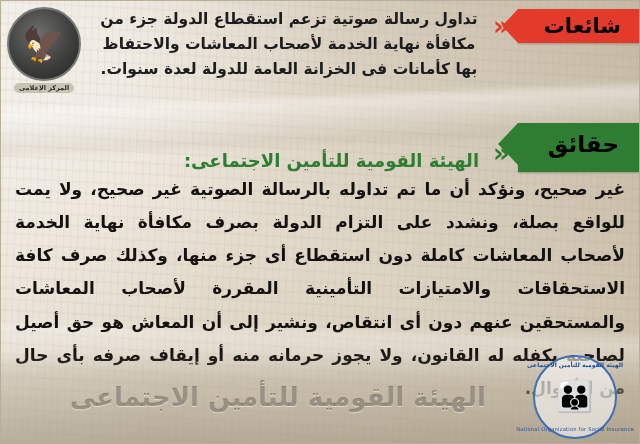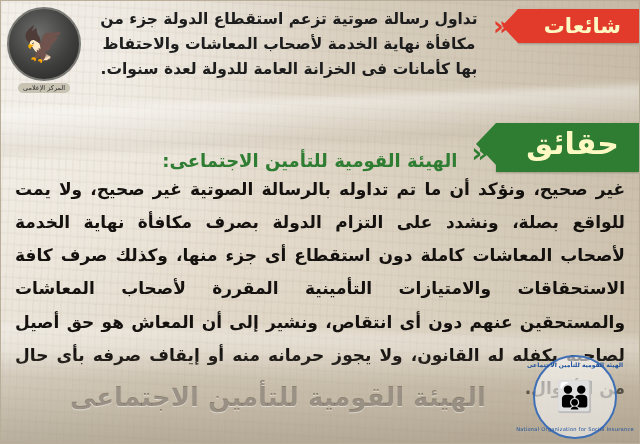--- a/index.html
+++ b/index.html
@@ -62,21 +62,21 @@
     position: absolute;
     top: 0; left: 0; right: 0;
     height: 112px;
     display: flex;
     flex-direction: row;
     align-items: flex-start;
   }
 
   .tag {
     position: relative;
-    color: #fef9c3;
+    color: #000000;
     font-size: 21px;
     font-weight: bold;
     letter-spacing: .5px;
     text-align: center;
     line-height: 34px;
     height: 34px;
     padding: 0 18px 0 26px;
     box-shadow: 0 1px 2px rgba(0,0,0,.25);
   }
   .tag.rumor {
@@ -144,34 +144,34 @@
     line-height: 1;
   }
   .emblem .media-label {
     margin-top: 2px;
     font-size: 6.5px;
     color: #2b2b2a;
     background: #c9c3b4;
     border-radius: 7px;
     padding: 1px 5px;
     white-space: nowrap;
-    font-weight: normal;
+    font-weight: bold;
   }
 
   
   .facts-band {
     position: absolute;
     top: 124px; left: 0; right: 0;
     height: 44px;
     display: flex;
     align-items: center;
   }
   .tag.facts {
     background: #2e7d32;
-    font-size: 30px;
+    font-size: 23px;
     height: 49px;
     line-height: 42px;
     padding: 0 20px 0 30px;
   }
   .tag.facts::after {
     content: "";
     position: absolute;
     left: -20px; top: 0;
     border-style: solid;
     border-width: 21px 20px 21px 0;

